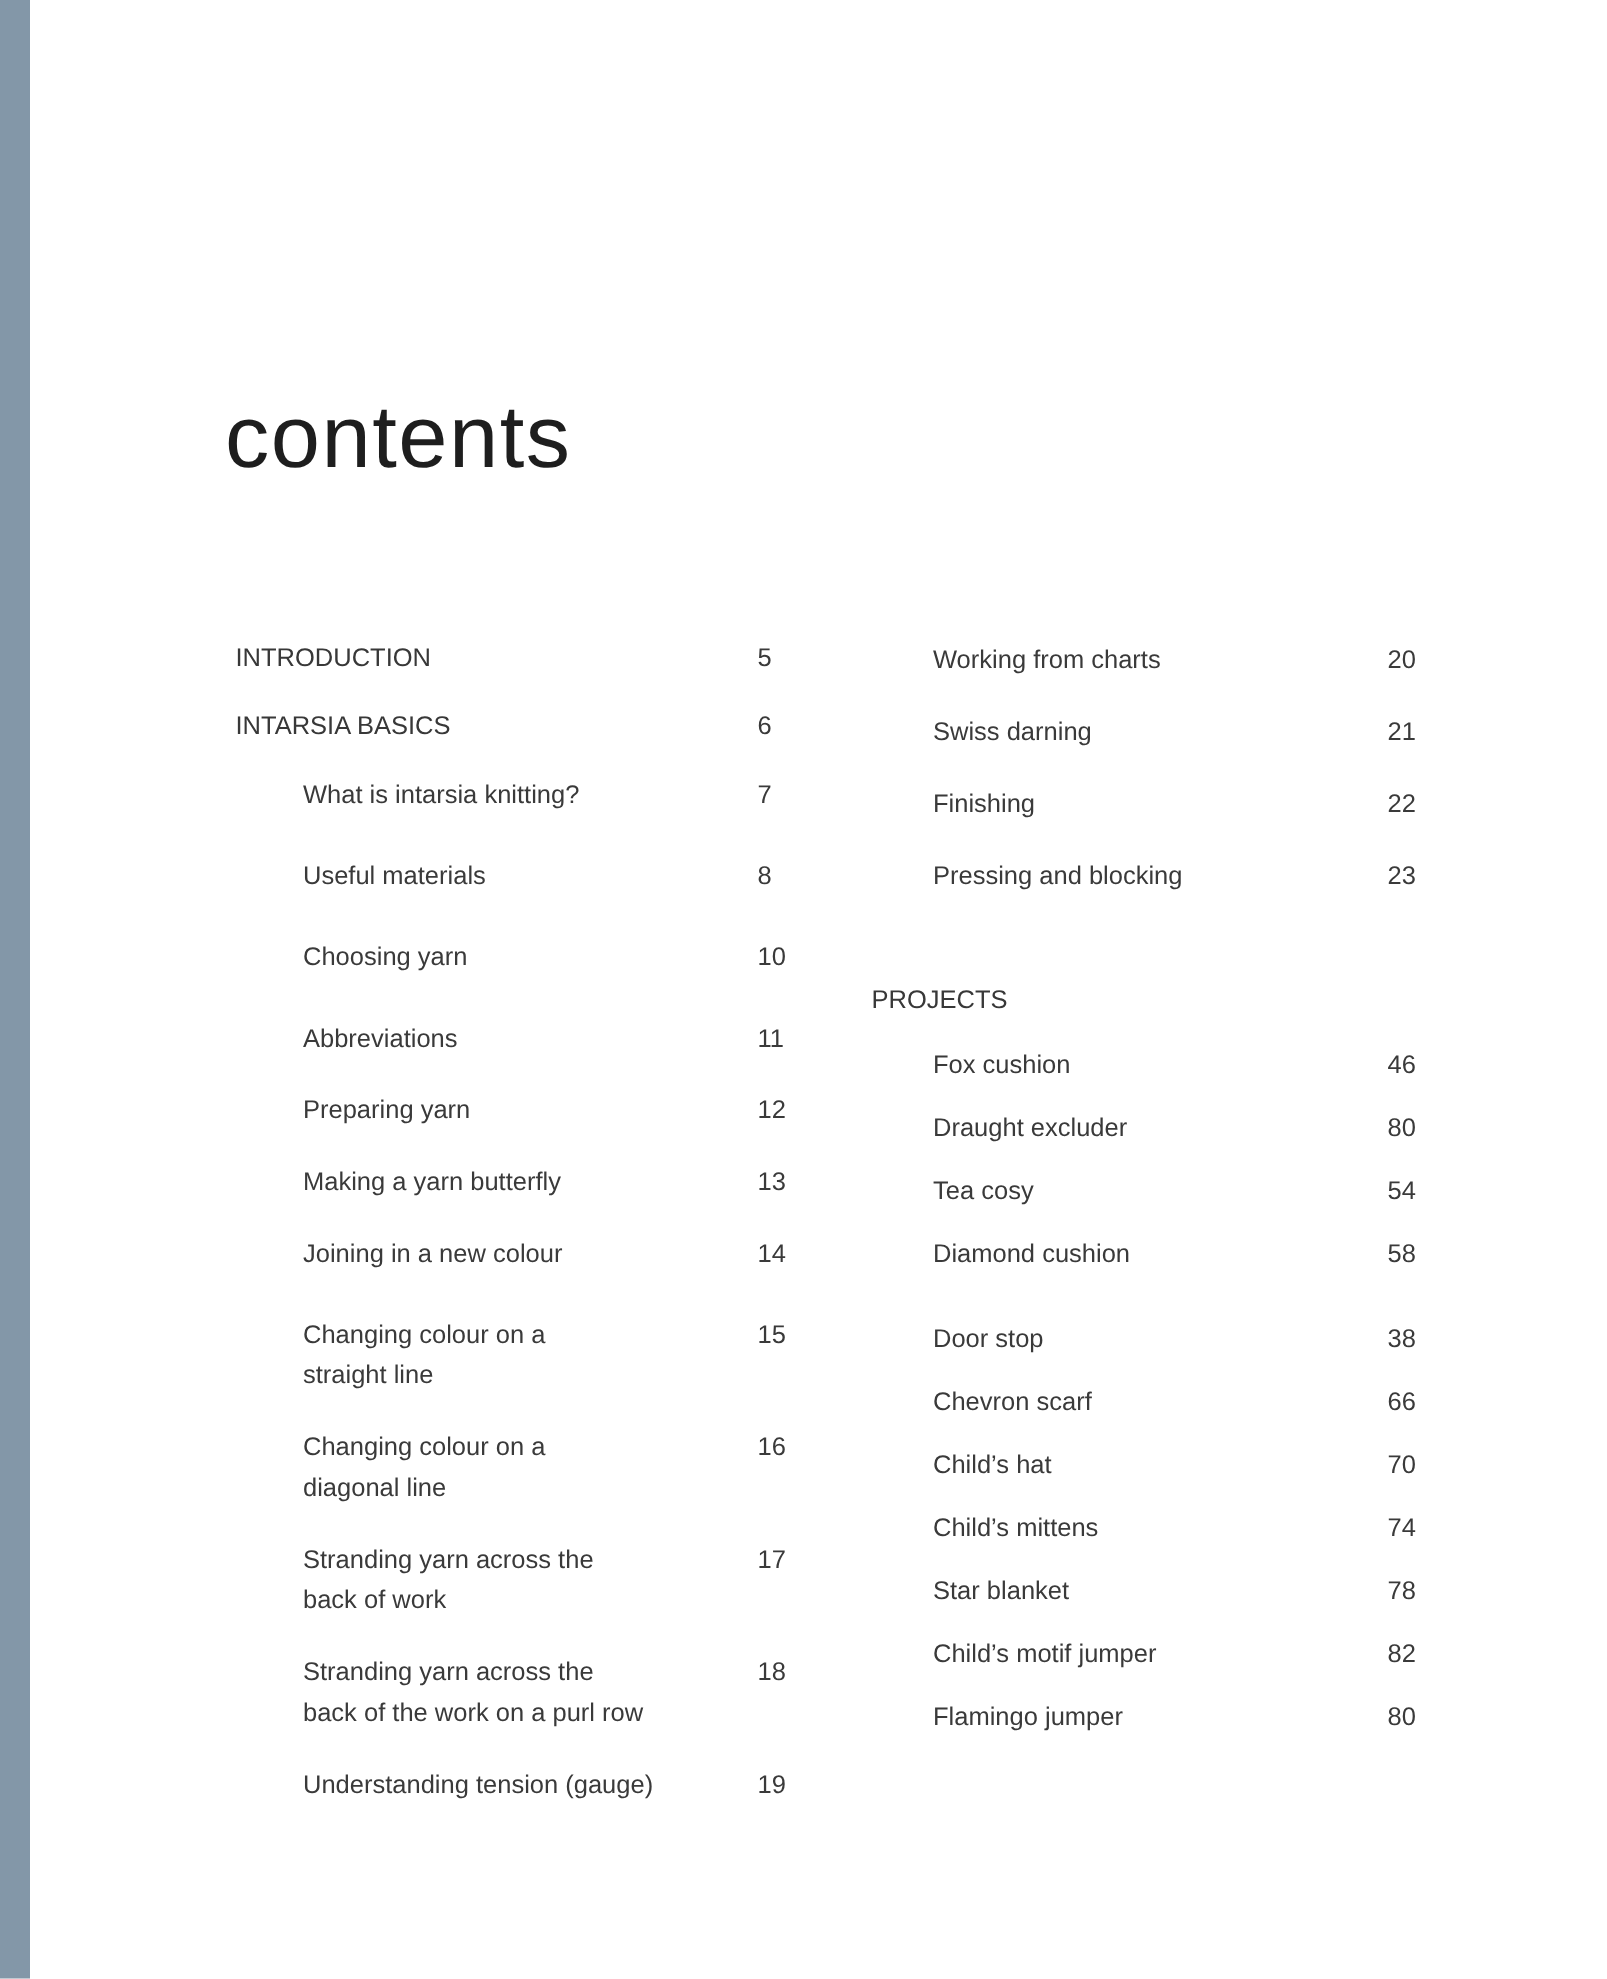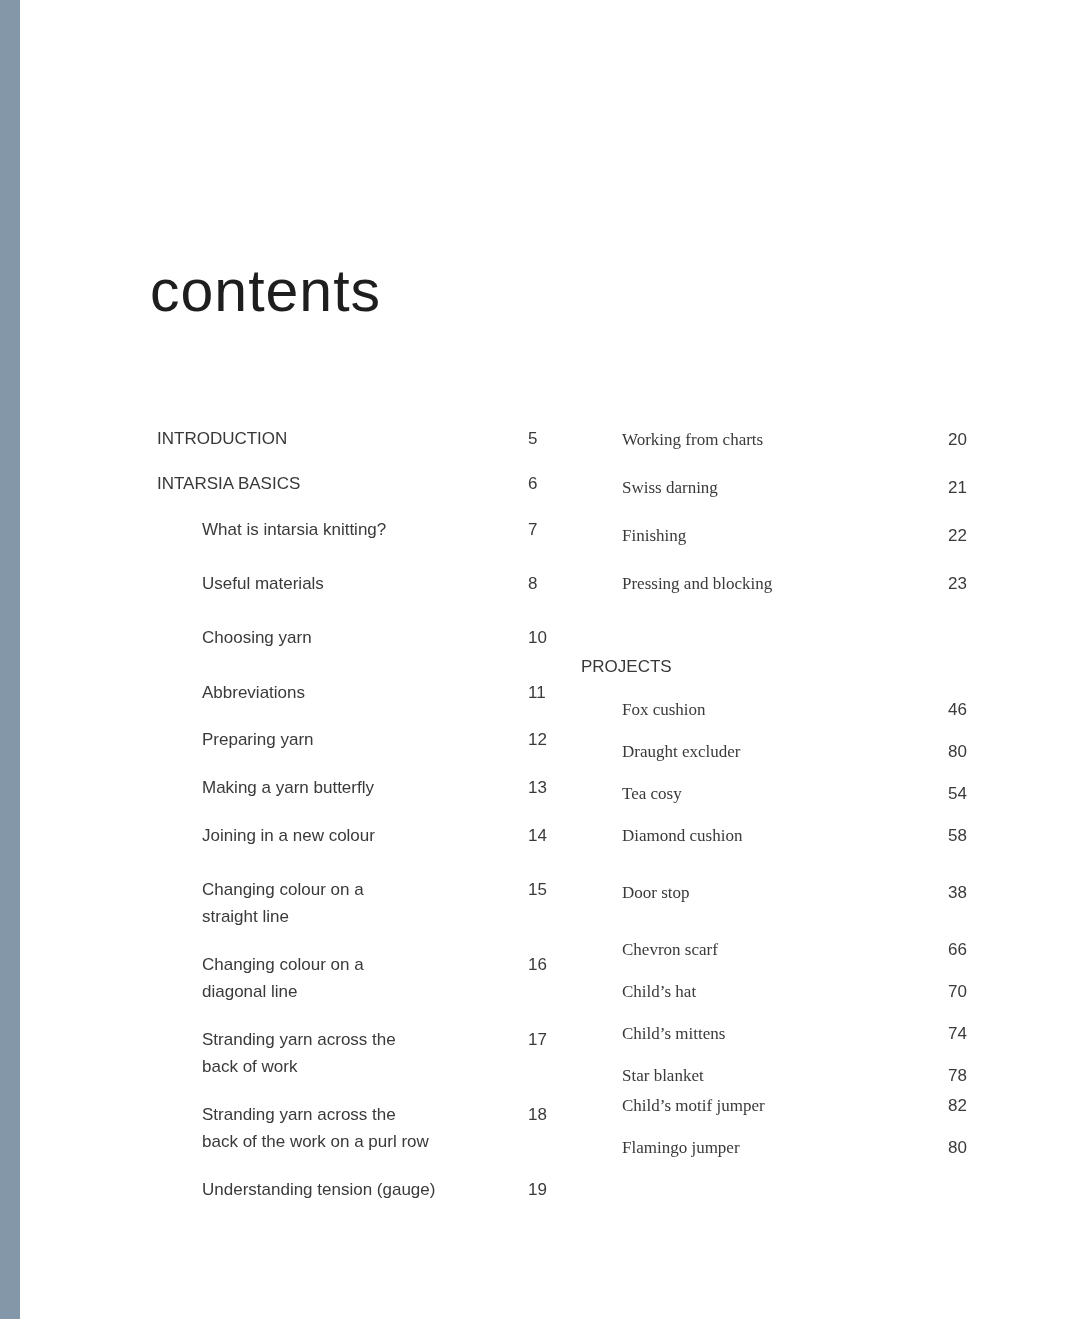--- a/index.html
+++ b/index.html
@@ -54,26 +54,25 @@
     width: 395px;
   }
   .toc-col.right {
     left: 581px;
     top: 426px;
     width: 390px;
   }
   .row {
     display: grid;
     align-items: start;
-    gap: 23px;
   }
   .toc-col.left .row  { grid-template-columns: 348px 1fr; }
   .toc-col.right .row { grid-template-columns: 344px 1fr; }
   .toc-col.left .row.item .label  { padding-left: 45px; }
-  .toc-col.right .row.item .label { padding-left: 41px; font-family: Liberation Serif, serif; }
+  .toc-col.right .row.item .label { padding-left: 41px; }
   .label {
     white-space: pre-line;
     color: #3a3a3a;
   }
   .row.section .label {
     color: #383838;
   }
   .num {
     color: #3a3a3a;
   }
@@ -185,37 +184,37 @@
     <span class="num">54</span>
   </div>
   <div class="row item" style="margin-top:15px">
     <span class="label">Diamond cushion</span>
     <span class="num">58</span>
   </div>
   <div class="row item" style="margin-top:30px">
     <span class="label">Door stop</span>
     <span class="num">38</span>
   </div>
-  <div class="row item" style="margin-top:30px">
+  <div class="row item" style="margin-top:15px">
     <span class="label">Chevron scarf</span>
     <span class="num">66</span>
   </div>
   <div class="row item" style="margin-top:15px">
     <span class="label">Child’s hat</span>
     <span class="num">70</span>
   </div>
   <div class="row item" style="margin-top:15px">
     <span class="label">Child’s mittens</span>
     <span class="num">74</span>
   </div>
   <div class="row item" style="margin-top:15px">
     <span class="label">Star blanket</span>
     <span class="num">78</span>
   </div>
-  <div class="row item" style="margin-top:3px">
+  <div class="row item" style="margin-top:15px">
     <span class="label">Child’s motif jumper</span>
     <span class="num">82</span>
   </div>
   <div class="row item" style="margin-top:15px">
     <span class="label">Flamingo jumper</span>
     <span class="num">80</span>
   </div>
 
 </div>
 

